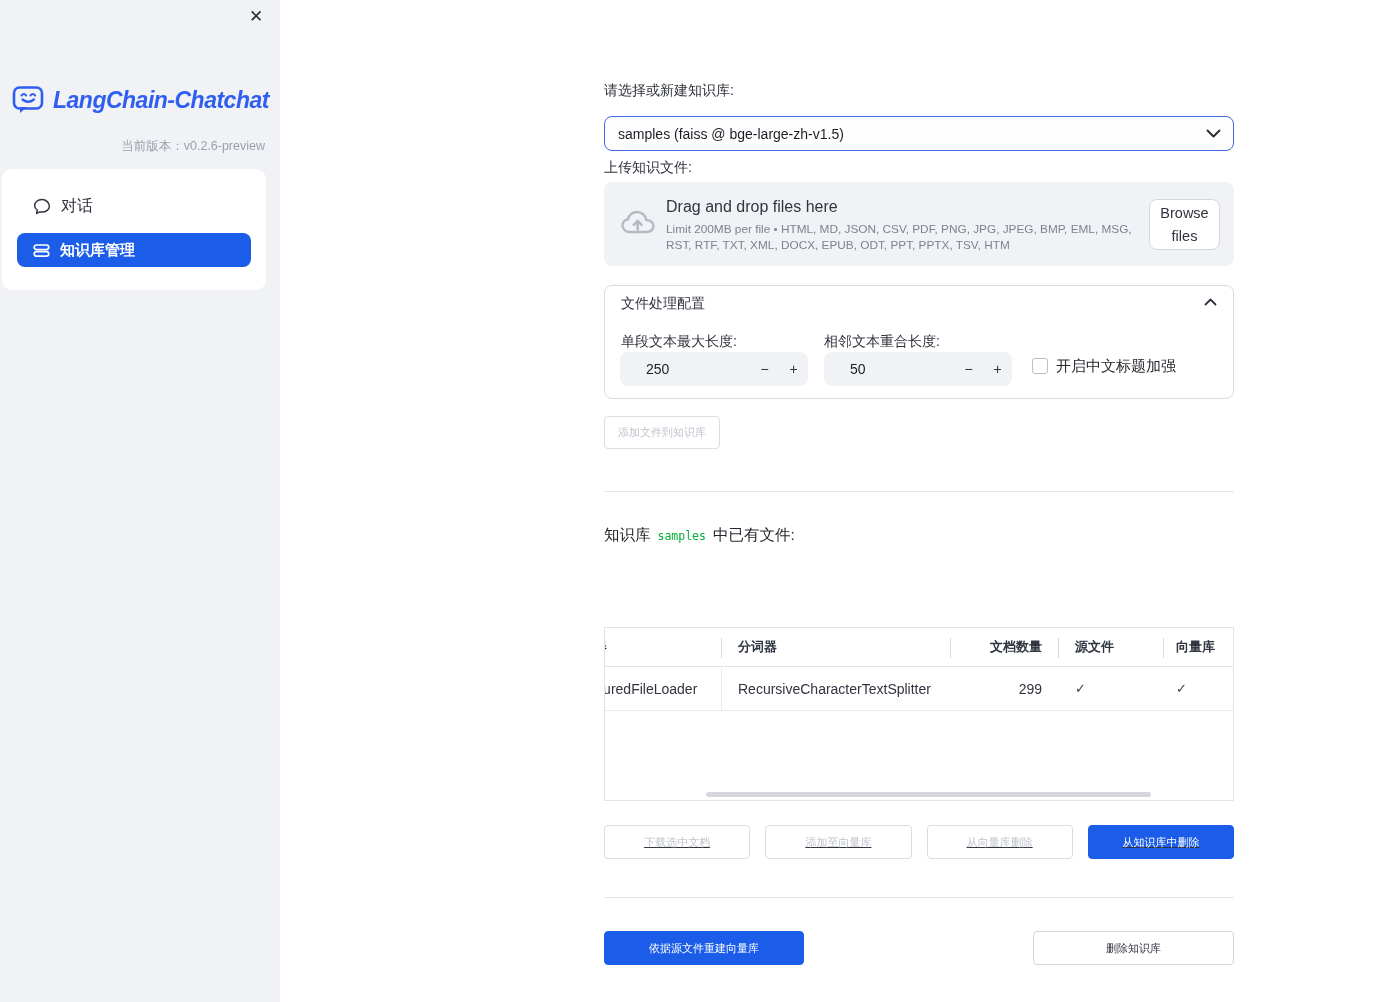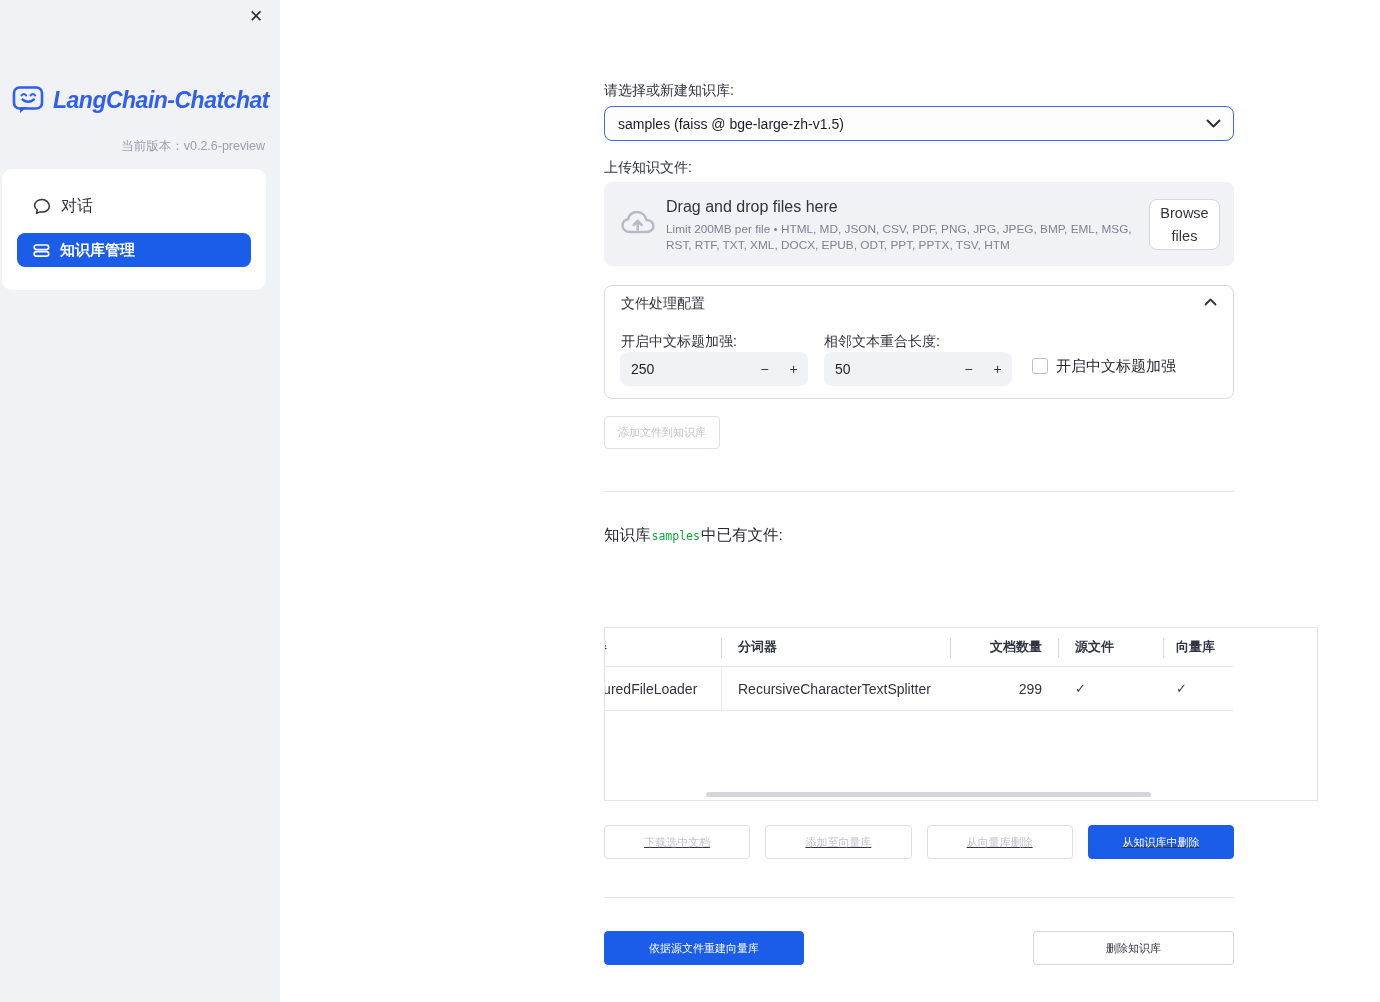--- a/index.html
+++ b/index.html
@@ -17,21 +17,21 @@
   .menu-card { position:absolute; left:2px; top:169px; width:264px; height:121px; background:#fff; border-radius:10px; }
   .menu-item { position:absolute; left:15px; width:234px; height:34px; display:flex; align-items:center;
     gap:10px; padding-left:16px; border-radius:8px; cursor:pointer; font-size:16px; }
   .menu-item.chat { top:20px; color:#31333f; }
   .menu-item.kb { top:64px; background:#1b5ce8; color:#fff; font-weight:bold; font-size:15px; }
 
   
   .content { position:absolute; left:604px; top:0; width:630px; height:1002px; }
   .field-label { position:absolute; left:0; font-size:14px; color:#2f323c; }
 
-  .selectbox { position:absolute; left:0; top:106px; width:630px; height:35px; background:#fdfdfe;
+  .selectbox { position:absolute; left:0; top:116px; width:630px; height:35px; background:#fdfdfe;
     border:1.5px solid #3e6be4; border-radius:8px; display:flex; align-items:center; cursor:pointer; }
   .selectbox .value { padding-left:13px; font-size:14px; color:#1c1e24; flex:1; }
   .selectbox .chev { margin-right:12px; display:flex; }
 
   .dropzone { position:absolute; left:0; top:182px; width:630px; height:84px; background:#f0f2f6;
     border-radius:8px; }
   .dz-icon { position:absolute; left:16px; top:26px; }
   .dz-texts { position:absolute; left:62px; top:16px; width:482px; }
   .dz-title { font-size:16px; color:#31333f; margin-bottom:5px; }
   .dz-hint { font-size:11.8px; line-height:1.38; color:#7d8291; }
@@ -39,45 +39,45 @@
     border:1px solid #d4d7dc; border-radius:8px; font-size:14.5px; color:#31333f; cursor:pointer;
     font-family:inherit; line-height:1.55; }
 
   .expander { position:absolute; left:0; top:285px; width:630px; height:114px;
     border:1px solid #d7dae0; border-radius:8px; background:#fff; }
   .exp-header { position:absolute; left:16px; top:9px; font-size:14px; color:#31333f; cursor:pointer; }
   .exp-chevron { position:absolute; right:16px; top:12px; cursor:pointer; display:flex; }
   .exp-label { position:absolute; top:47px; font-size:14px; color:#2f323c; }
   .num-input { position:absolute; top:66px; width:188px; height:34px; background:#f0f2f6; border-radius:8px;
     display:flex; align-items:center; }
-  .num-input .val { flex:1; padding-left:11px; font-size:14px; color:#1c1e24; }
+  .num-input .val { flex:1; padding-left:26px; font-size:14px; color:#1c1e24; }
   .step-btn { width:29px; height:34px; border:none; background:transparent; font-size:14px; color:#31333f;
     cursor:pointer; font-family:inherit; }
   .checkbox { position:absolute; left:427px; top:72px; width:16px; height:16px; background:#fff;
     border:1.4px solid #b9bec7; border-radius:3px; cursor:pointer; }
   .checkbox-label { position:absolute; left:451px; top:71px; font-size:15px; color:#26282e; }
 
   .btn { border-radius:4px; font-family:inherit; font-size:11px; cursor:pointer; }
   .btn.disabled { background:#fff; border:1px solid #dcdee3; color:#c0c3cc; cursor:default; }
   .btn.secondary { background:#fff; border:1px solid #d4d7dc; color:#31333f; }
   .btn.primary { background:#1b5ce8; border:1px solid #1b5ce8; color:#fff; }
   .add-btn { position:absolute; left:0; top:416px; height:33px; padding:0 13px; }
 
   .divider { position:absolute; left:0; width:630px; height:1px; background:rgba(49,51,63,0.12); }
 
-  .existing-line { position:absolute; left:0; top:525px; display:flex; align-items:center; gap:1px; }
+  .existing-line { position:absolute; left:0; top:525px; display:flex; align-items:center; gap:7px; }
   .existing-line .t { font-size:15.5px; color:#26282e; }
   .kb-code { font-family:"DejaVu Sans Mono","Liberation Mono",monospace; font-size:11.5px; color:#09ab3b; }
 
   .infobox { position:absolute; left:0; top:561px; width:630px; height:47px; background:#e7f0fb;
     border-radius:8px; display:flex; align-items:center; }
   .infobox .msg { padding-left:16px; font-size:15px; color:#1a5794; }
 
   
-  .dtable { position:absolute; left:0; top:627px; width:714px; height:174px; background:#fff;
+  .dtable { position:absolute; left:0; top:627px; width:630px; height:174px; background:#fff;
     border:1px solid #e3e4e8; overflow:hidden; }
   .thead { position:absolute; left:0; top:0; width:628px; height:39px; border-bottom:1px solid #e3e4e8;
     display:flex; align-items:center; font-size:13px; font-weight:600; color:#303642; }
   .trow { position:absolute; left:0; top:39px; width:628px; height:44px; border-bottom:1px solid #e9eaee;
     display:flex; align-items:center; font-size:14px; color:#31333f; cursor:pointer; }
   .c1 { width:116px; overflow:hidden; white-space:nowrap; flex-shrink:0; }
   .c2 { width:229px; padding-left:17px; flex-shrink:0; }
   .c3 { width:108px; text-align:right; padding-right:16px; flex-shrink:0; }
   .c4 { width:105px; padding-left:17px; flex-shrink:0; }
   .c5 { flex:1; padding-left:13px; }
@@ -172,21 +172,21 @@
     </div>
 
     <section class="expander">
       <div class="exp-header">文件处理配置</div>
       <span class="exp-chevron">
         <svg width="13" height="8" viewBox="0 0 13 8">
           <path d="M1.5 6.5 L6.5 1.5 L11.5 6.5" fill="none" stroke="#31333f" stroke-width="1.8" stroke-linecap="round" stroke-linejoin="round"></path>
         </svg>
       </span>
 
-      <div class="exp-label" style="left:16px">开启中文标题加强:</div>
+      <div class="exp-label" style="left:16px">单段文本最大长度:</div>
       <div class="exp-label" style="left:219px">相邻文本重合长度:</div>
 
       <div class="num-input" style="left:15px">
         <span class="val">250</span>
         <button class="step-btn">−</button>
         <button class="step-btn">+</button>
       </div>
       <div class="num-input" style="left:219px">
         <span class="val">50</span>
         <button class="step-btn">−</button>

